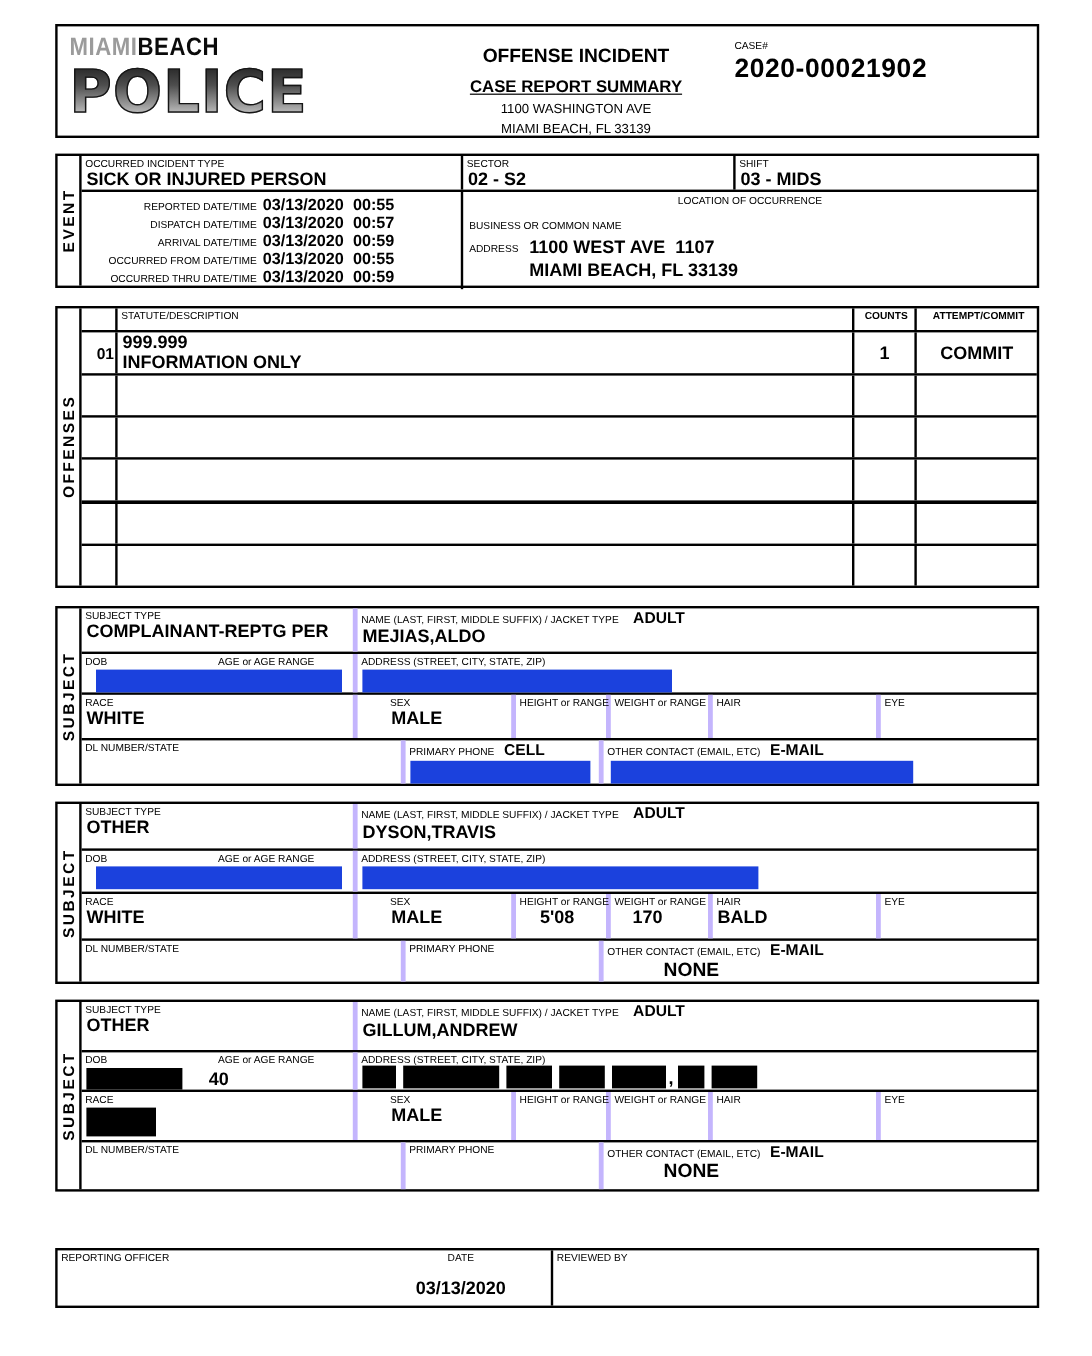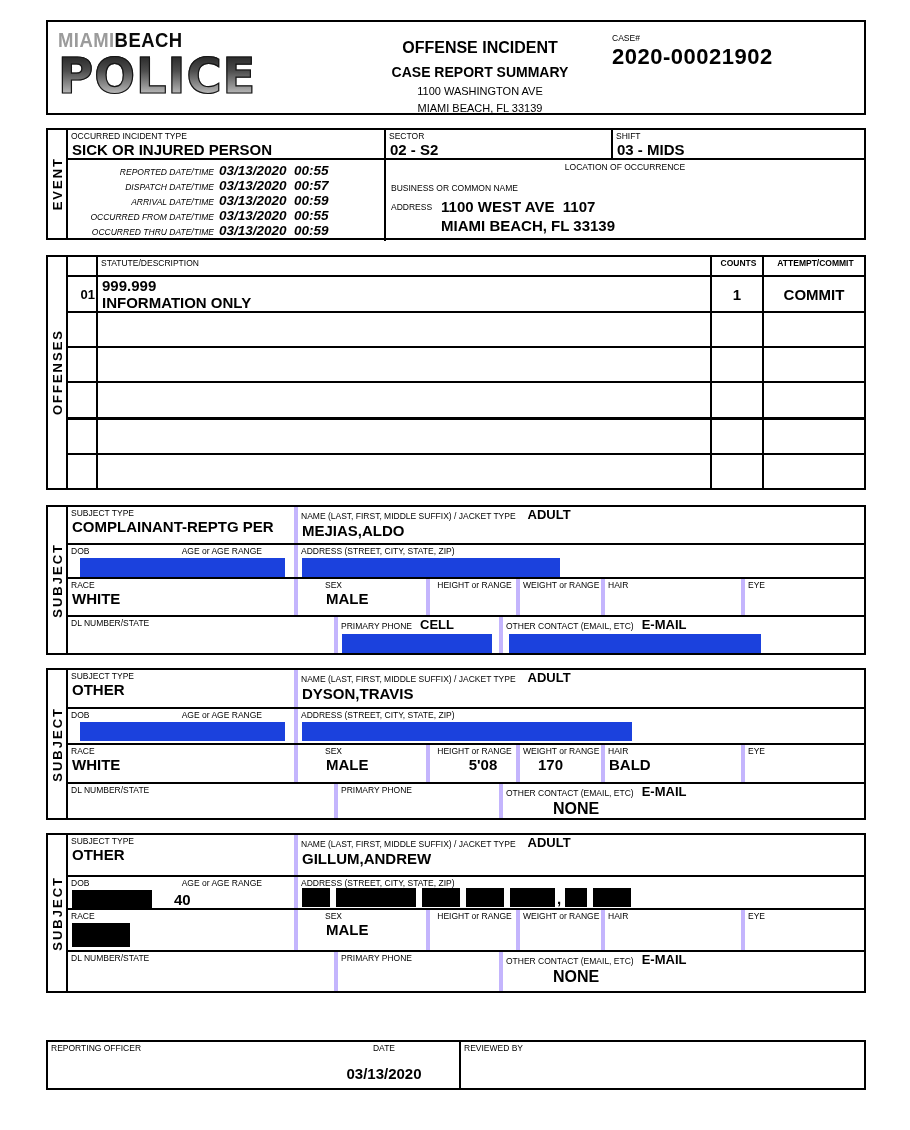--- a/index.html
+++ b/index.html
@@ -22,21 +22,21 @@
   .logo-police {
     font-family:"DejaVu Sans", sans-serif; font-weight:bold; font-size:49px;
     line-height:1.02; letter-spacing:1px; white-space:nowrap;
     background:linear-gradient(to bottom,#1f1f1f 0%,#4e4e4e 38%,#9d9d9d 72%,#e3e3e3 100%);
     -webkit-background-clip:text; background-clip:text; color:transparent;
     -webkit-text-stroke:1.2px #161616;
     transform:scaleX(.98); transform-origin:left;
   }
   .hdr-center { flex:1; text-align:center; padding-top:17px; }
   .hdr-title { font-weight:bold; font-size:16px; }
-  .hdr-sub   { font-weight:bold; font-size:14px; margin-top:7px; }
+  .hdr-sub   { font-weight:bold; font-size:14px; margin-top:7px;text-decoration:underline; }
   .hdr-addr  { font-size:11px; margin-top:5px; }
   .hdr-case  { width:252px; padding-top:11px; }
   .case-label { font-size:8.5px; }
   .case-num  { font-weight:bold; font-size:22px; letter-spacing:.5px; margin-top:1px; }
 
   
   .section { display:flex; }
   .vlabel-col { width:20px; border-right:2px solid #000; display:flex;
                 align-items:center; justify-content:center; }
   .vlabel { writing-mode:vertical-rl; transform:rotate(180deg);
@@ -48,21 +48,21 @@
   
   .event { margin-top:13px; height:112px; }
   .ev-r1 { height:34px; display:flex; border-bottom:2px solid #000; }
   .ev-c  { border-right:2px solid #000; }
   .ev-c:last-child { border-right:none; }
   .ev-incident { width:318px; }
   .ev-sector { width:227px; }
   .ev-shift { flex:1; }
   .ev-r2 { flex:1; display:flex; }
   .ev-left { width:318px; border-right:2px solid #000; padding:3px 6px 3px 2px;
-             display:flex; flex-direction:column; justify-content:space-between;font-style:italic; }
+             display:flex; flex-direction:column; justify-content:space-between; }
   .dt-line { display:flex; align-items:baseline; }
   .dt-lbl { width:144px; text-align:right; font-size:8.5px; flex:none; }
   .dt-val { font-weight:bold; font-size:13.5px; margin-left:5px; white-space:pre; }
   .ev-right { flex:1; }
   .loc-head { text-align:center; font-size:8.5px; margin-top:2px; }
   .biz-lbl { font-size:8.5px; margin:11px 0 0 5px; }
   .addr-row { display:flex; margin:5px 0 0 5px; }
   .addr-lbl { font-size:8.5px; margin-top:4px; }
   .addr-val { margin-left:9px; font-weight:bold; font-size:15px; line-height:1.25; white-space:pre; }
 
@@ -87,21 +87,21 @@
   
   .subject { margin-top:13px; }
   .subject.first { margin-top:15px; }
   .s-row { display:flex; border-bottom:2px solid #000; }
   .s-row:last-child { border-bottom:none; }
   .s-r1 { height:40px; } .s-r2 { height:37px; } .s-r3 { height:40px; } .s-r4 { flex:1; }
   .s-c { border-right:4px solid #c4b5fd; }
   .s-c:last-child { border-right:none; }
   .sc-type, .sc-dob, .sc-race { width:230px; }
   .sc-name, .sc-addr { flex:1; }
-  .sc-sex { width:132px;padding-left:24px; } .sc-height { width:90px;text-align:center; } .sc-weight { width:85px; }
+  .sc-sex { width:132px;padding-left:24px; } .sc-height { width:79px; } .sc-weight { width:85px; }
   .sc-hair { width:140px; } .sc-eye { flex:1; }
   .sc-dl { width:270px; } .sc-phone { width:165px; } .sc-other { flex:1; }
   .lbl-line { display:flex; align-items:baseline; }
   .inline-bold { font-weight:bold; font-size:13px; margin-left:12px; }
   .dob-lbls { display:flex; justify-content:space-between; padding-right:32px; }
   .redact { height:19px; margin-top:2px; }
   .r-blue { background:var(--redaction-blue,#1b41dd); }
   .r-black { background:var(--redaction-black,#000); }
   .bar-row { display:flex; align-items:flex-end; }
   .age-val { font-weight:bold; font-size:15px; margin-left:22px; }

